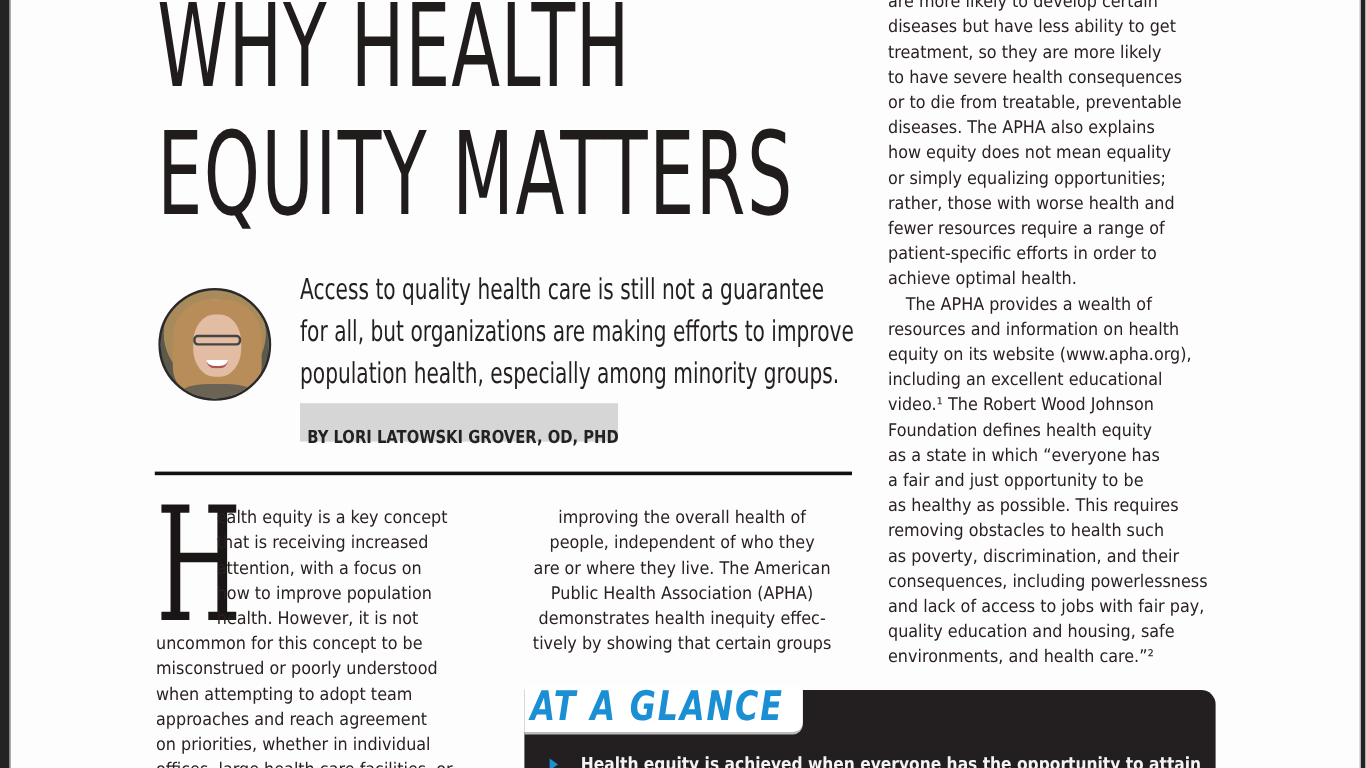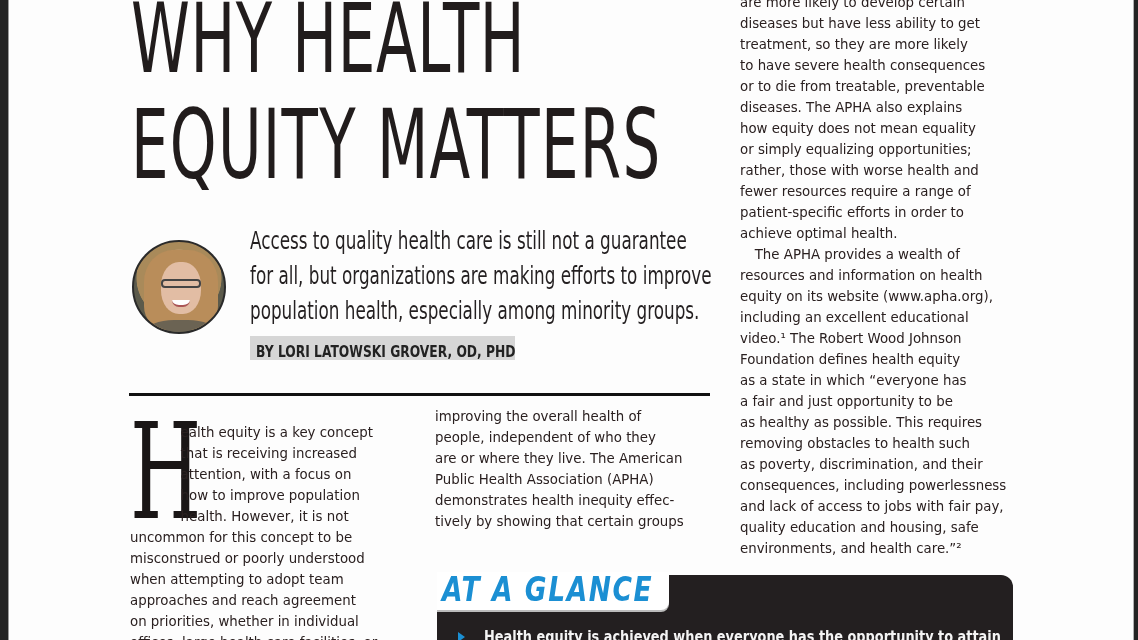--- a/index.html
+++ b/index.html
@@ -37,35 +37,35 @@
   .photo .shoulders { position: absolute; left: 12px; top: 78px; width: 70px; height: 30px; border-radius: 40% 40% 0 0; background: #6b6353; }
 
   .deck {
     position: absolute; left: 250px; top: 224px; width: 500px;
     font-family: "DejaVu Sans", sans-serif; font-size: 24px; line-height: 35px;
     color: #231f20; transform: scaleX(0.7); transform-origin: left top;
   }
   .deck span { display: block; white-space: nowrap; }
   .byline {
     position: absolute; left: 250px; top: 336px; height: 24px; width: 265px;
-    background: #d6d6d6; box-sizing: border-box; padding: 4px 6px;
+    background: #d6d6d6; box-sizing: border-box; padding: 16px 6px;
     font-family: "DejaVu Sans", sans-serif; font-weight: bold; font-size: 15px; line-height: 25px;
     color: #222;
   }
   .byline span { display: inline-block; transform: scaleX(0.82); transform-origin: left center; white-space: nowrap; }
 
   .rule { position: absolute; left: 129px; top: 393px; width: 581px; height: 3px; background: #111; }
 
   .col {
     position: absolute; font-family: "DejaVu Sans", sans-serif; font-size: 14.5px; line-height: 21px; color: #2a2020;
   }
   .col span.line { display: block; white-space: nowrap; transform: scaleX(0.92); transform-origin: left top; }
   .col .indent { padding-left: 16px; }
   .col1 { left: 130px; top: 422px; width: 280px; }
-  .col2 { left: 435px; top: 406px; width: 290px; }
+  .col2 { left: 435px; top: 422px; width: 290px; text-align: center; }
   .col3 { left: 740px; top: -8px; width: 290px; }
   .dropcap {
     position: absolute; left: 130px; top: 424px; width: 46px; height: 97px;
     font-family: "DejaVu Serif", serif; font-size: 132px; line-height: 97px; color: #1a1616;
     transform: scaleX(0.62); transform-origin: left top; overflow: visible;
   }
   .col1 .dc-line { padding-left: 55px; }
 
   .glance-box {
     position: absolute; left: 437px; top: 575px; width: 576px; height: 80px;

